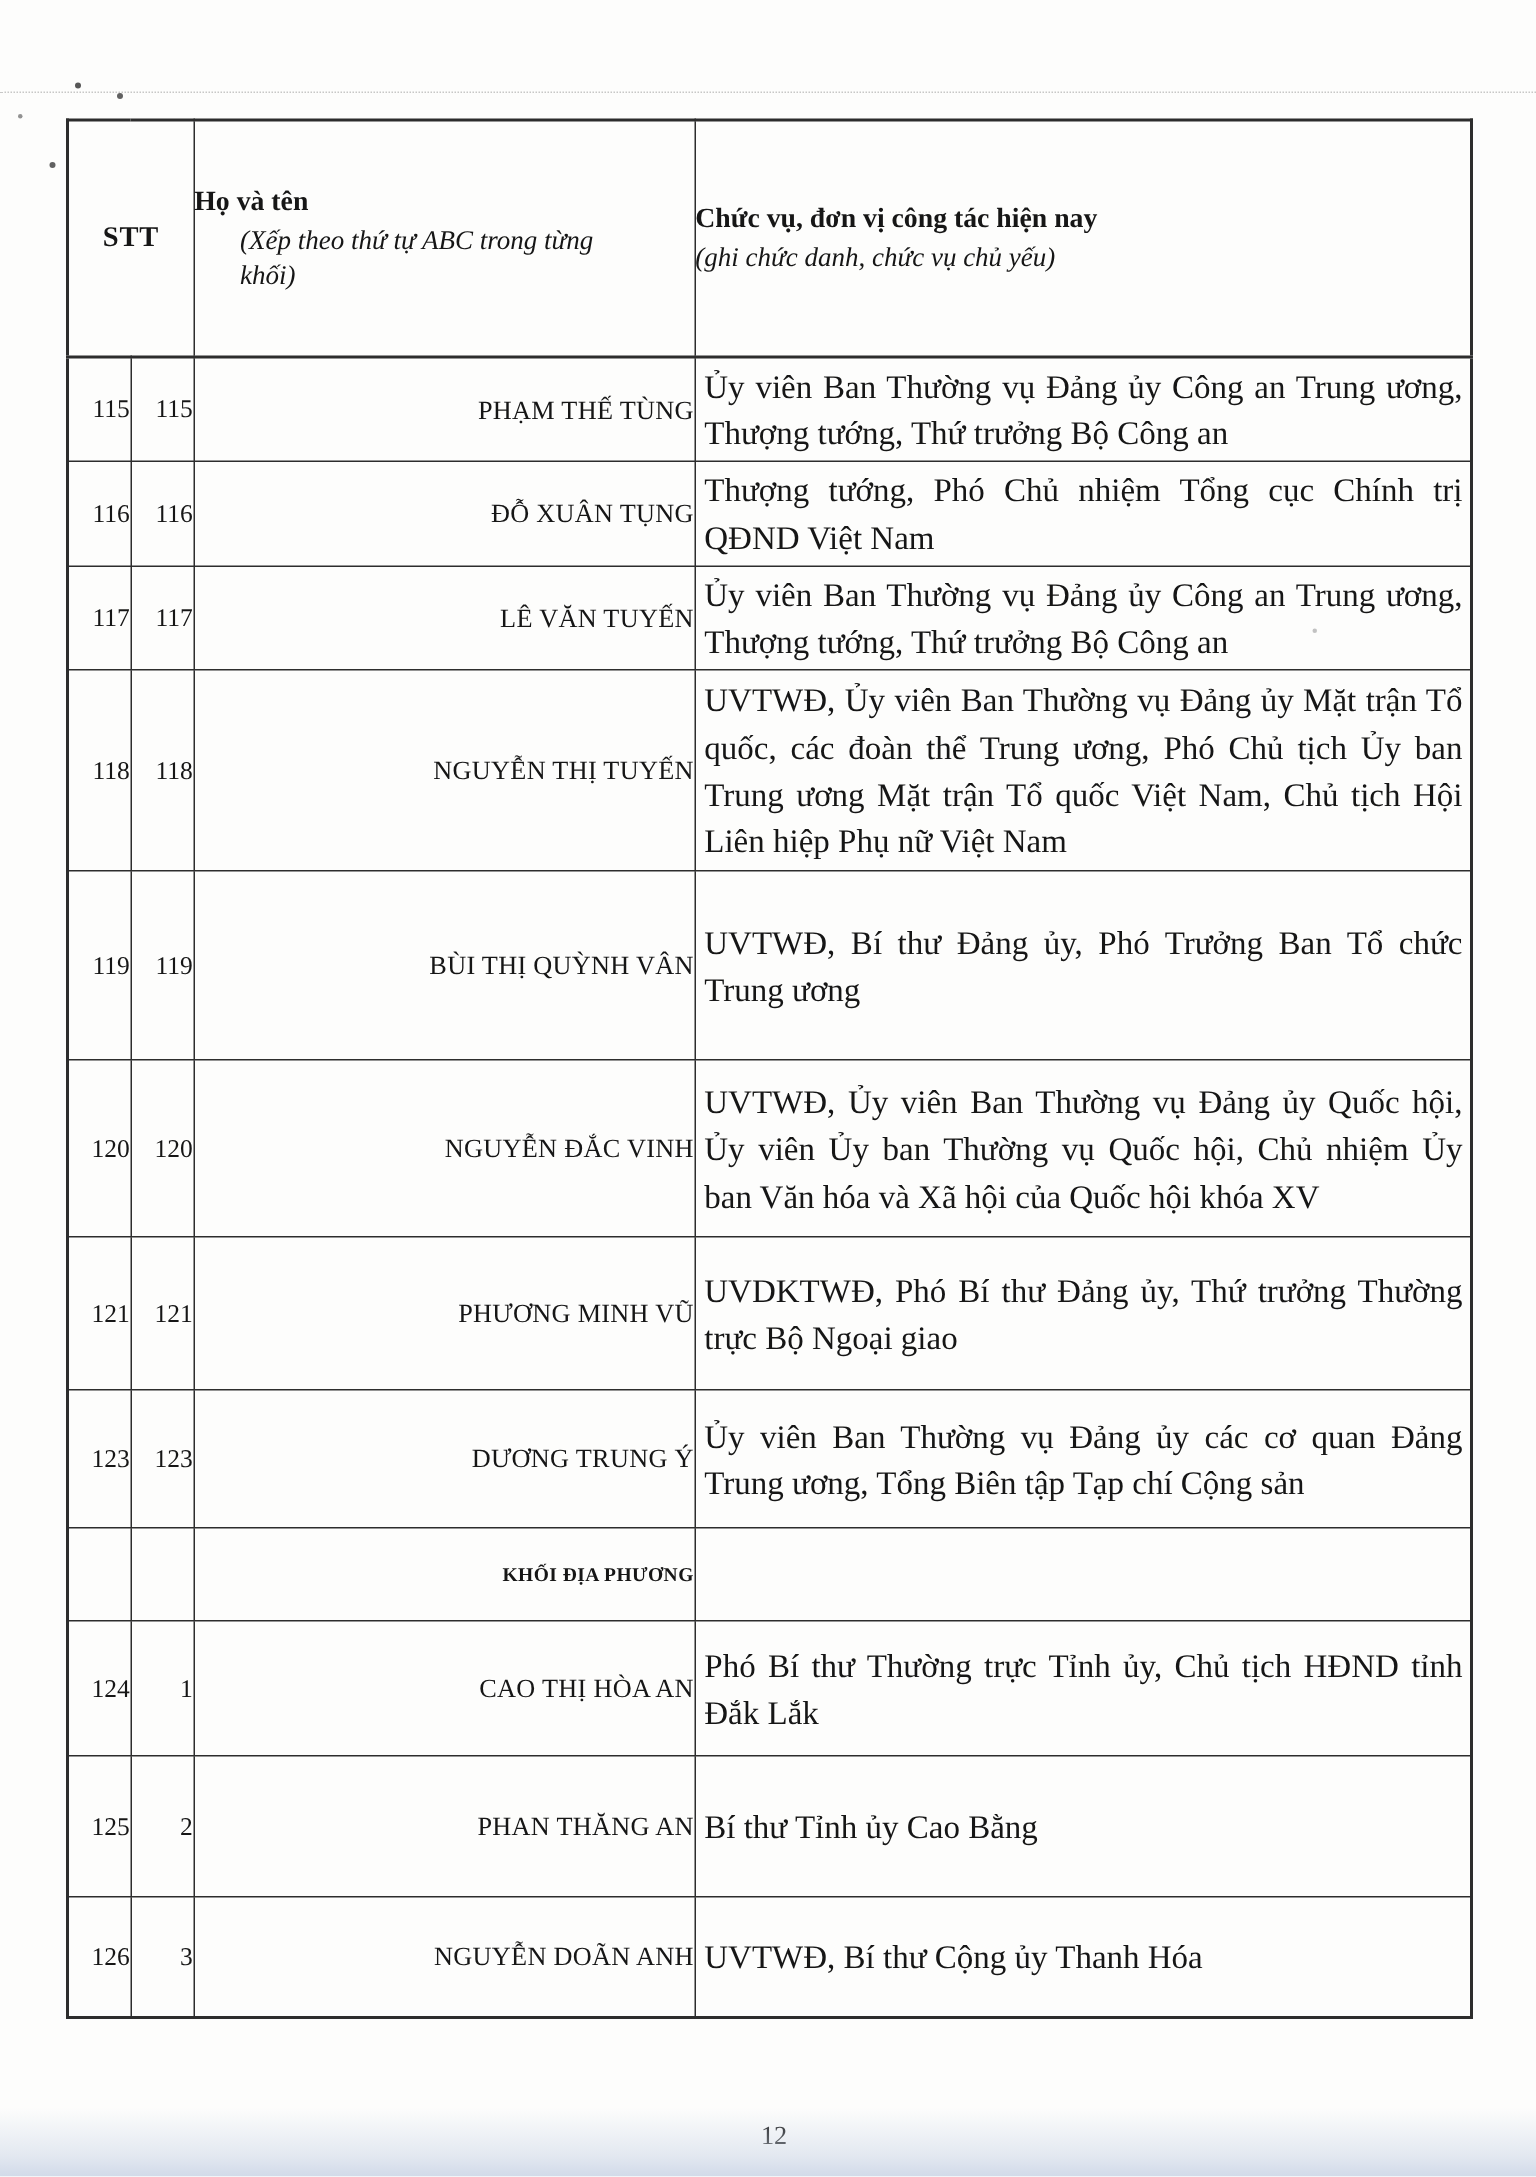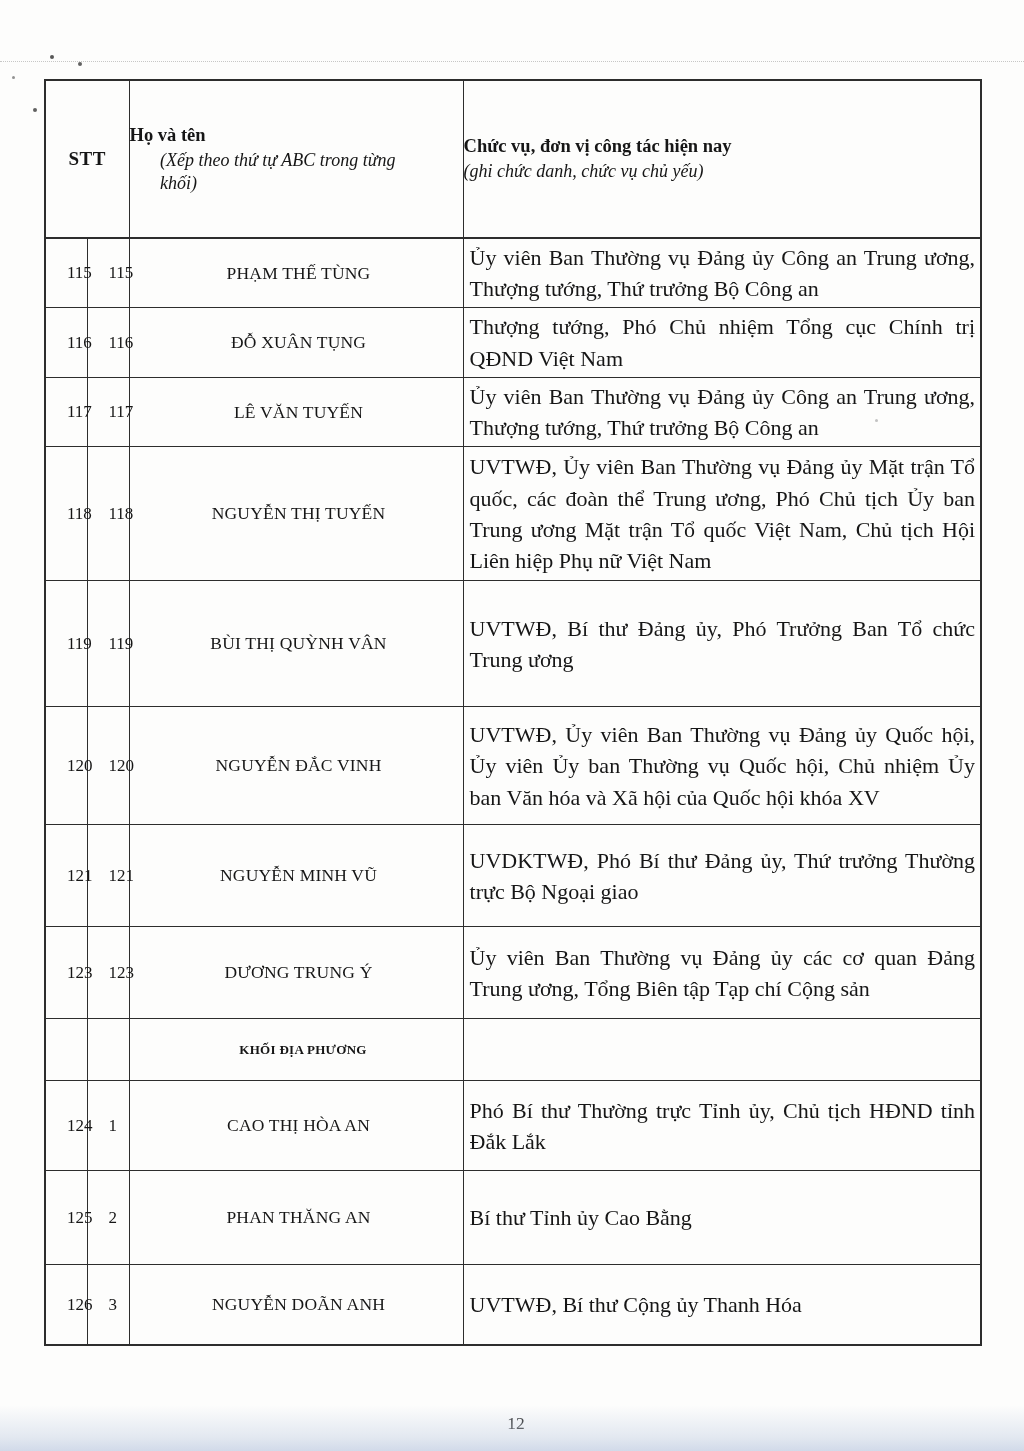--- a/index.html
+++ b/index.html
@@ -44,25 +44,25 @@
   th.h-stt {
     font-size: 19px; font-weight: bold; text-align: center;
     letter-spacing: .5px;
   }
   th.h-col { text-align: left; font-weight: normal; }
   .h-title { font-size: 18.5px; font-weight: bold; line-height: 1.3; }
   .h-sub   { font-size: 18px; font-style: italic; line-height: 1.3; margin: 2px auto 0 auto; }
   .h-sub.narrow { max-width: 272px; }
 
   td.cell-stt, td.cell-num {
-    text-align: left; font-size: 17px; padding-left: 21px;
+    text-align: right; font-size: 17px;
   }
   td.cell-name {
     padding-left: 5px; font-size: 17.5px; letter-spacing: .2px;
-    text-align: center;
+    text-align: right;
   }
   td.cell-pos {
     padding: 3px 5px 3px 6px;
     font-size: 22px; line-height: 1.42;
     text-align: justify; text-justify: inter-word;
   }
   td.section-cell {
     padding-left: 14px; font-size: 13px; font-weight: bold; letter-spacing: .3px;
   }
 
@@ -141,21 +141,21 @@
         </tr>
         <tr style="height: 118px;">
           <td class="cell-stt">120</td>
           <td class="cell-num">120</td>
           <td class="cell-name">NGUYỄN ĐẮC VINH</td>
           <td class="cell-pos">UVTWĐ, Ủy viên Ban Thường vụ Đảng ủy Quốc hội, Ủy viên Ủy ban Thường vụ Quốc hội, Chủ nhiệm Ủy ban Văn hóa và Xã hội của Quốc hội khóa XV</td>
         </tr>
         <tr style="height: 102px;">
           <td class="cell-stt">121</td>
           <td class="cell-num">121</td>
-          <td class="cell-name">NGUYỄN MINH VŨ</td>
+          <td class="cell-name">PHƯƠNG MINH VŨ</td>
           <td class="cell-pos">UVDKTWĐ, Phó Bí thư Đảng ủy, Thứ trưởng Thường trực Bộ Ngoại giao</td>
         </tr>
         <tr style="height: 92px;">
           <td class="cell-stt">123</td>
           <td class="cell-num">123</td>
           <td class="cell-name">DƯƠNG TRUNG Ý</td>
           <td class="cell-pos">Ủy viên Ban Thường vụ Đảng ủy các cơ quan Đảng Trung ương, Tổng Biên tập Tạp chí Cộng sản</td>
         </tr>
         <tr style="height: 62px;">
           <td class="cell-stt"></td>

